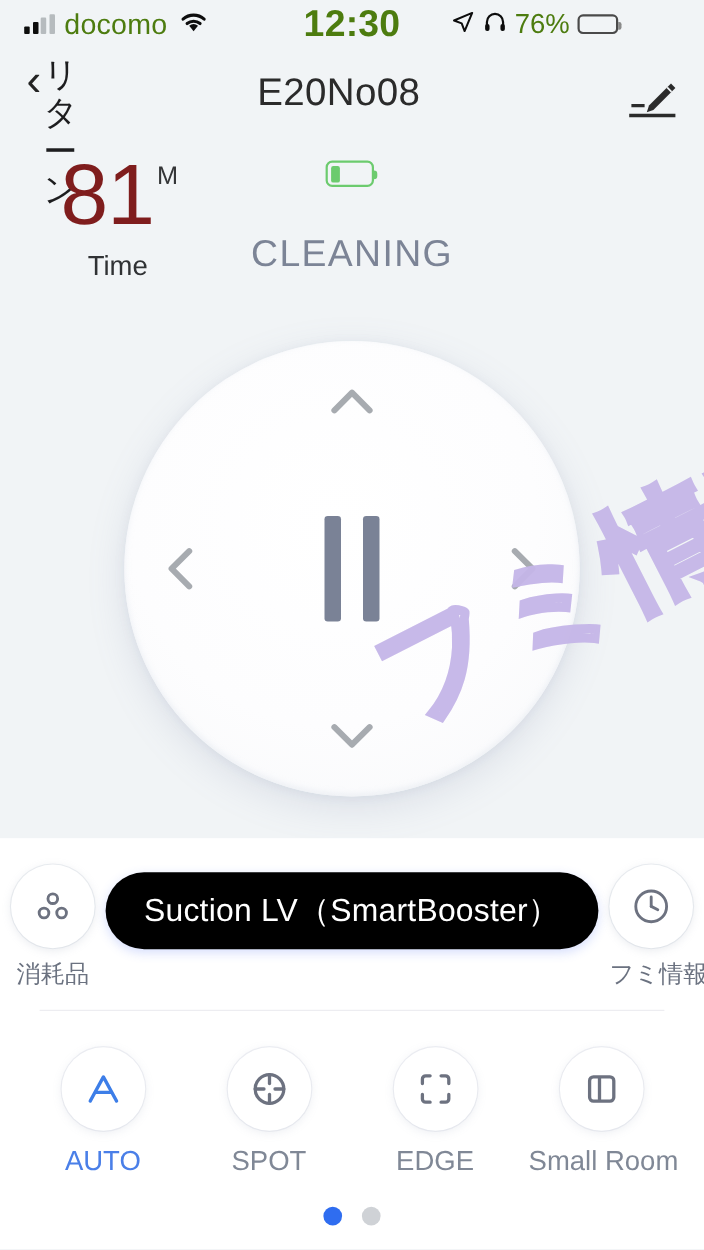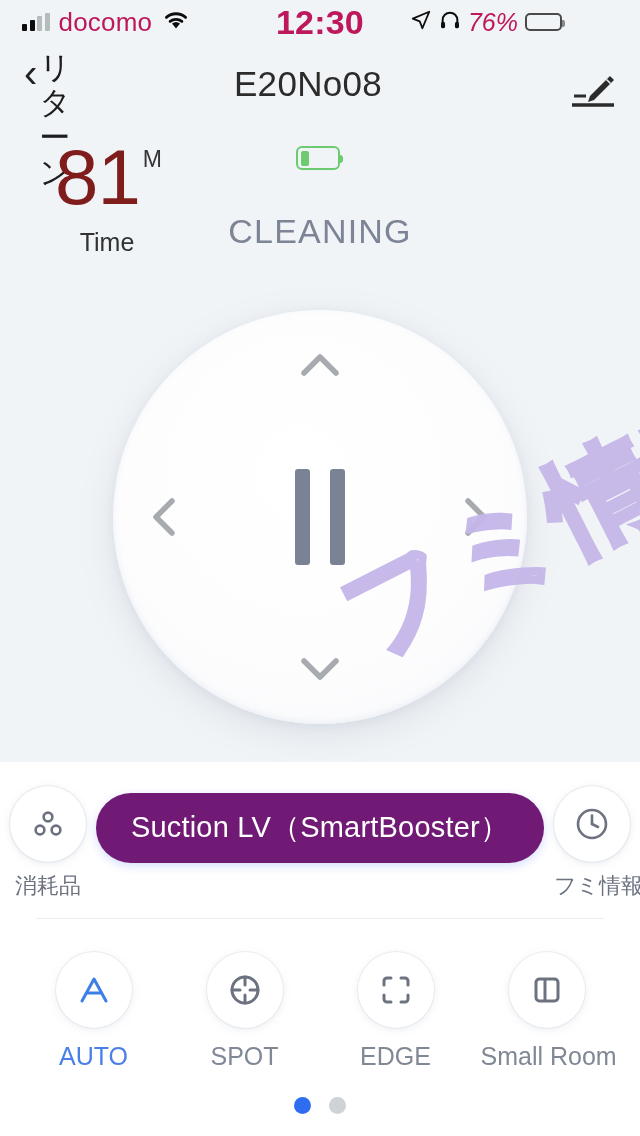--- a/index.html
+++ b/index.html
@@ -7,34 +7,34 @@
     width:640px; height:1136px;
     font-family:"Liberation Sans","DejaVu Sans",sans-serif;
     background:#f1f4f6;
     overflow:hidden;
   }
   #phone { position:relative; width:640px; height:1136px; background:#f1f4f6; overflow:hidden; }
 
   
   .statusbar {
     position:absolute; top:0; left:0; width:576px; height:44px;
-    display:flex; align-items:center; color:#be185d;
+    display:flex; align-items:center; color:#4d7c0f;
   }
   .sb-left { position:absolute; left:22px; display:flex; align-items:center; gap:9px; }
   .sb-center { position:absolute; left:0; width:640px; text-align:center;
                font-size:34px; font-weight:600; letter-spacing:0.2px; }
   .sb-right { position:absolute; right:14px; display:flex; align-items:center; gap:7px; }
   .carrier { font-size:26px; font-weight:400; letter-spacing:0.2px; }
   .sig { display:flex; align-items:flex-end; gap:2.5px; height:17px; }
   .sig i { display:block; width:5px; border-radius:1px; background:#0d0d0d; }
   .sig i:nth-child(1){ height:7px; }
   .sig i:nth-child(2){ height:11px; }
   .sig i:nth-child(3){ height:15px; background:#b6bbbe; }
   .sig i:nth-child(4){ height:18px; background:#b6bbbe; }
-  .pct { font-size:25px; font-weight:400;font-style:italic; }
+  .pct { font-size:25px; font-weight:400; }
   .battshell { width:37px; height:18px; border:2px solid #4a4a4a; border-radius:5px;
                position:relative; padding:2px; }
   .battshell::after { content:""; position:absolute; right:-5px; top:5px; width:3px; height:7px;
                       background:#8a8a8a; border-radius:0 2px 2px 0; }
   .battfill { height:100%; width:100%; background:#0d0d0d; border-radius:2px; }
 
   
   .nav { position:absolute; top:44px; left:0; width:640px; height:86px; }
   .back { position:absolute; left:24px; top:4px; display:flex; align-items:flex-start;
           color:#1d1d1f; cursor:pointer; }
@@ -89,21 +89,21 @@
   .side-btn { position:absolute; width:76px; text-align:center; cursor:pointer; }
   .side-btn.left { left:10px; }
   .side-btn.right { right:10px; }
   .side-circle { width:76px; height:76px; border-radius:50%; background:#fff;
                  box-shadow:0 2px 9px rgba(145,155,175,0.20), 0 0 0 1px rgba(235,238,242,0.9);
                  display:flex; align-items:center; justify-content:center; }
   .side-label { font-size:22px; color:#6b7280; margin-top:9px; white-space:nowrap; }
 
   .suction-btn {
     position:absolute; left:96px; top:7px; width:448px; height:70px;
-    background:#701a75; border-radius:35px; color:#fff;
+    background:#000000; border-radius:35px; color:#fff;
     display:flex; align-items:center; justify-content:center;
     font-size:29px; letter-spacing:0.2px; cursor:pointer;
     box-shadow:0 3px 10px rgba(65,102,240,0.22);
   }
 
   .divider { position:absolute; top:156px; left:36px; width:568px; height:1px; background:#ececf0; }
 
   .modes { position:absolute; top:190px; left:0; width:640px;
            display:flex; justify-content:space-around; padding:0 18px; }
   .mode { width:132px; text-align:center; cursor:pointer; }

